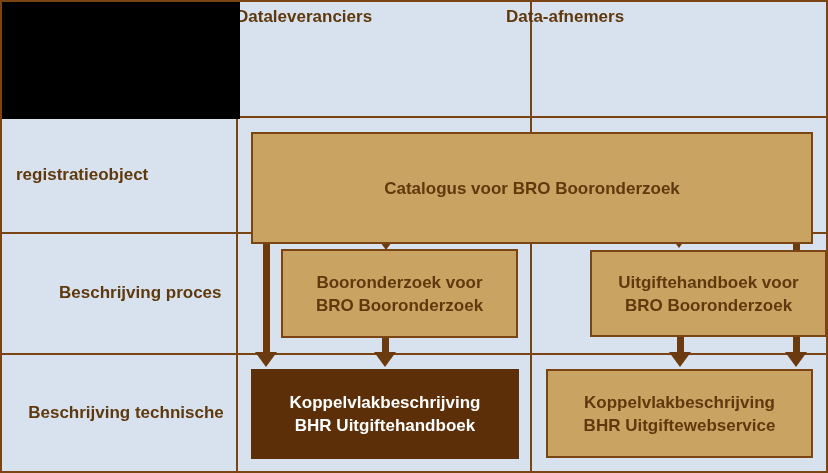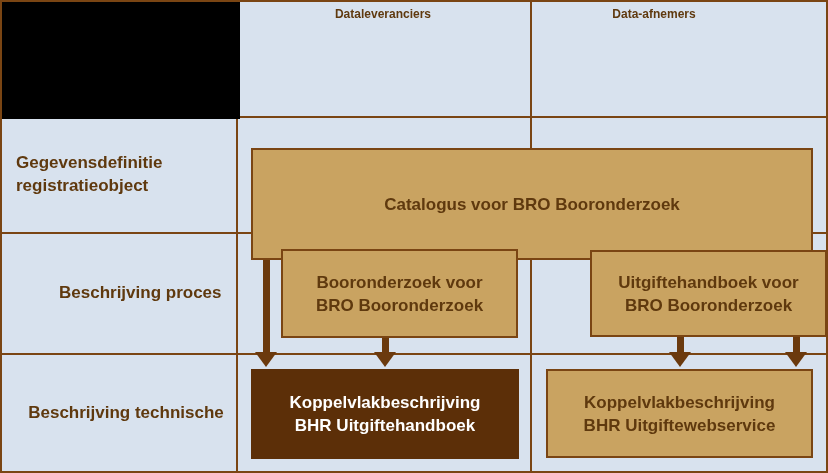--- a/index.html
+++ b/index.html
@@ -4,21 +4,21 @@
 <style>
   html,body{margin:0;padding:0;background:#fff;}
   .canvas{
     position:relative;width:828px;height:473px;box-sizing:border-box;
     background:#d8e2ee;border:2px solid #7a4513;overflow:hidden;
     font-family:"Liberation Sans",sans-serif;font-weight:bold;color:#5f390e;
   }
   .vline{position:absolute;top:0;bottom:0;width:2px;background:#7a4513;}
   .hline{position:absolute;left:0;right:0;height:2px;background:#7a4513;}
   .black-cell{position:absolute;left:-2px;top:-2px;width:240px;height:119px;background:#000;z-index:3;}
-  .col-header{position:absolute;top:5px;text-align:center;font-size:12px;z-index:1;}
+  .col-header{position:absolute;top:5px;font-size:17px;z-index:1;}
   .row-label{
     position:absolute;left:0;width:234px;box-sizing:border-box;padding-left:14px;
     display:flex;flex-direction:column;justify-content:center;
     font-size:17px;line-height:23px;z-index:1;
   }
   .row-label span{white-space:nowrap;}
   .box{
     position:absolute;box-sizing:border-box;z-index:2;
     background:#c9a361;border:2px solid #7a4513;
     display:flex;flex-direction:column;align-items:center;justify-content:center;
@@ -44,21 +44,20 @@
   <div class="hline" style="top:114px;"></div>
   <div class="hline" style="top:230px;"></div>
   <div class="hline" style="top:351px;"></div>
 
   <div class="black-cell"></div>
 
   <div class="col-header" style="left:234px;width:294px;">Dataleveranciers</div>
   <div class="col-header" style="left:504px;width:296px;">Data-afnemers</div>
 
   <div class="row-label" style="top:114px;height:116px;">
-    <span>Gegevensdefinitie</span>
     <span>registratieobject</span>
   </div>
   <div class="row-label" style="top:230px;height:121px;margin-left:43px;">
     <span>Beschrijving proces</span>
   </div>
   <div class="row-label" style="top:351px;height:118px;text-align:center;">
     <span>Beschrijving technische</span>
   </div>
 
   <div class="arrow" style="left:253px;top:216px;height:149px;">
@@ -79,21 +78,21 @@
   </div>
   <div class="arrow" style="left:372px;top:334px;height:31px;">
     <div class="shaft"></div>
     <div class="head"></div>
   </div>
   <div class="arrow" style="left:667px;top:333px;height:32px;">
     <div class="shaft"></div>
     <div class="head"></div>
   </div>
 
-  <div class="box" style="left:249px;top:130px;width:562px;height:112px;margin-top:16px;">
+  <div class="box" style="left:249px;top:130px;width:562px;height:112px;">
     <span>Catalogus voor BRO Booronderzoek</span>
   </div>
 
   <div class="box" style="left:279px;top:247px;width:237px;height:89px;">
     <span>Booronderzoek voor</span>
     <span>BRO Booronderzoek</span>
   </div>
 
   <div class="box" style="left:544px;top:248px;width:237px;height:87px;margin-left:44px;">
     <span>Uitgiftehandboek voor</span>

